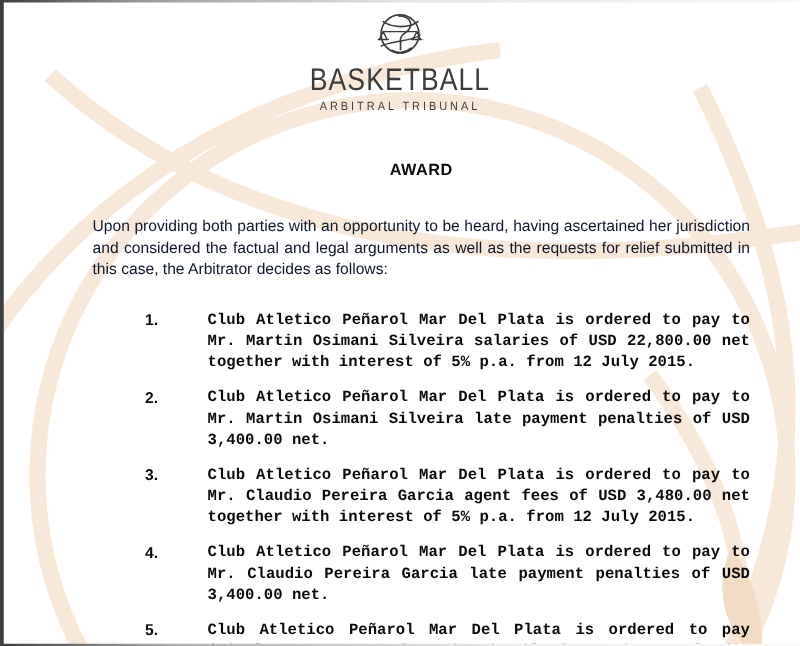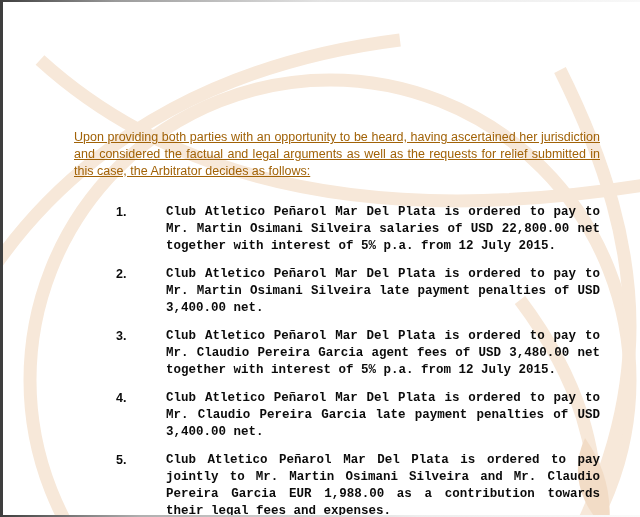--- a/index.html
+++ b/index.html
@@ -51,21 +51,21 @@
     position:absolute; left:74px; top:129px; width:526px; z-index:2;
   }
   .award-heading {
     margin:0 0 30px 0;
     font-size:13px; line-height:14px; font-weight:bold;
     letter-spacing:0.4px; text-align:center; color:#0d0d0d;
   }
   .intro {
     margin:0 0 24px 0;
     font-size:12.5px; line-height:17px;
-    text-align:justify; color:#a16207;text-decoration:underline;
+    text-align:justify; color:#0f172a;
   }
   .decision {
     display:flex; margin:0 0 11px 0; font-weight:bold; color:#0b0b0b;
   }
   .decision .num {
     flex:0 0 50px; margin-left:42px;
     font-size:12.5px; line-height:17px;
   }
   .decision .dtext {
     flex:1; margin:0;
@@ -85,22 +85,39 @@
       <path d="M 560 70 C 655 260, 650 400, 565 560"></path>
       <path d="M 520 300 C 580 380, 600 450, 598 545"></path>
     </g>
     <path d="M 585 438 C 606 468, 612 496, 609 532 C 579 506, 570 470, 585 438 Z" fill="#f2dcc6" stroke="none"></path>
   </svg>
 
   <div class="edge-left"></div>
   <div class="edge-top"></div>
   <div class="edge-bottom"></div>
 
+  <div class="header">
+    <svg class="logo-icon" width="54" height="50" viewBox="0 0 60 56" fill="none" xmlns="http://www.w3.org/2000/svg">
+      <g stroke="#3a3a3a" stroke-width="1.5" fill="none" stroke-linecap="round">
+        <circle cx="30" cy="27" r="17"></circle>
+        <path d="M 15 16 C 24 22, 38 22, 46 16"></path>
+        <path d="M 29 11 C 38 11, 42 17, 38 23 C 35 27, 31 27, 30.5 31 L 30.5 41"></path>
+        <path d="M 15 25 L 45 25" stroke-width="1.2"></path>
+        <path d="M 15 25 L 11.5 32 M 15 25 L 18.5 32 M 10.5 32 L 19.5 32" stroke-width="1.2"></path>
+        <path d="M 45 25 L 41.5 32 M 45 25 L 48.5 32 M 40.5 32 L 49.5 32" stroke-width="1.2"></path>
+        <path d="M 13 38 C 22 33, 40 34, 48 28" stroke-width="1.2"></path>
+        <path d="M 23 42 C 28 45, 35 44.5, 40 40" stroke-width="2"></path>
+      </g>
+    </svg>
+    <div class="logo-title">BASKETBALL</div>
+    <div class="logo-subtitle">ARBITRAL TRIBUNAL</div>
+  </div>
 
   <div class="main">
+    <h1 class="award-heading">AWARD</h1>
 
     <p class="intro">Upon providing both parties with an opportunity to be heard, having ascertained her jurisdiction and considered the factual and legal arguments as well as the requests for relief submitted in this case, the Arbitrator decides as follows:</p>
 
     <div class="decision">
       <span class="num">1.</span>
       <p class="dtext">Club Atletico Peñarol Mar Del Plata is ordered to pay to Mr. Martin Osimani Silveira salaries of USD 22,800.00 net together with interest of 5% p.a. from 12 July 2015.</p>
     </div>
     <div class="decision">
       <span class="num">2.</span>
       <p class="dtext">Club Atletico Peñarol Mar Del Plata is ordered to pay to Mr. Martin Osimani Silveira late payment penalties of USD 3,400.00 net.</p>

